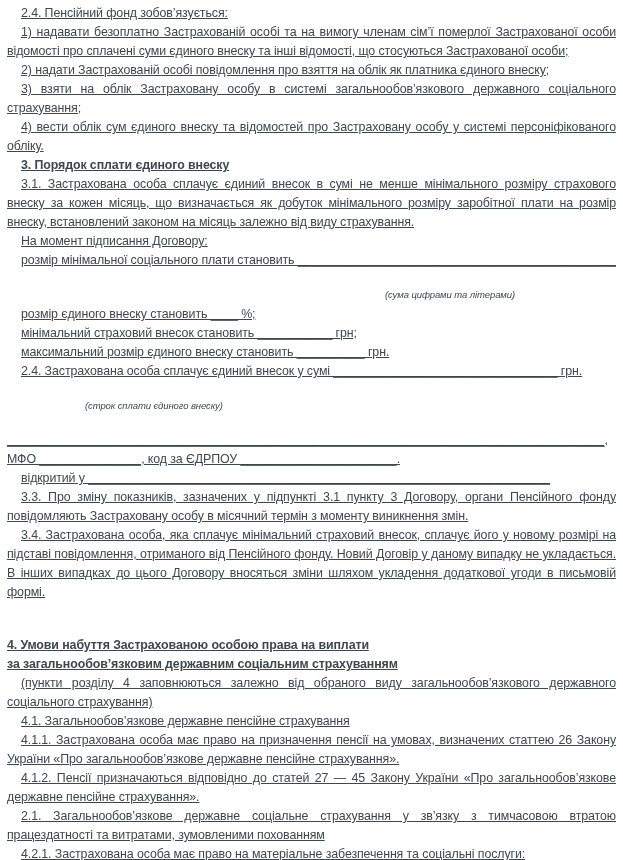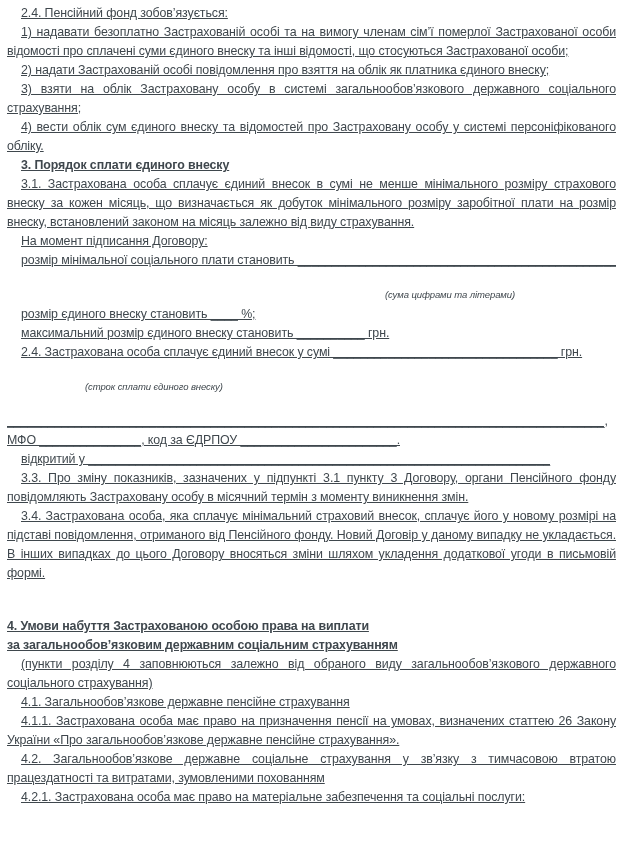--- a/index.html
+++ b/index.html
@@ -59,30 +59,32 @@
     <p class="para indent">1) надавати безоплатно Застрахованій особі та на вимогу членам сім’ї померлої Застрахованої особи відомості про сплачені суми єдиного внеску та інші відомості, що стосуються Застрахованої особи;</p>
     <p class="para indent">2) надати Застрахованій особі повідомлення про взяття на облік як платника єдиного внеску;</p>
     <p class="para indent">3) взяти на облік Застраховану особу в системі загальнообов’язкового державного соціального страхування;</p>
     <p class="para indent">4) вести облік сум єдиного внеску та відомостей про Застраховану особу у системі персоніфікованого обліку.</p>
     <p class="para indent bold">3. Порядок сплати єдиного внеску</p>
     <p class="para indent">3.1. Застрахована особа сплачує єдиний внесок в сумі не менше мінімального розміру страхового внеску за кожен місяць, що визначається як добуток мінімального розміру заробітної плати на розмір внеску, встановлений законом на місяць залежно від виду страхування.</p>
     <p class="para indent">На момент підписання Договору:</p>
     <p class="para fill indent">розмір мінімальної соціального плати становить _______________________________________________;</p>
     <div class="caption cap-right">(сума цифрами та літерами)</div>
     <p class="para fill indent">розмір єдиного внеску становить ____ %;</p>
+    <p class="para fill indent">мінімальний страховий внесок становить ___________ грн;</p>
     <p class="para fill indent">максимальний розмір єдиного внеску становить __________ грн.</p>
     <p class="para fill indent">2.4. Застрахована особа сплачує єдиний внесок у сумі _________________________________ грн.</p>
     <div class="caption cap-left">(строк сплати єдиного внеску)</div>
     <div class="gap-sm"></div>
     <p class="para fill">________________________________________________________________________________________,</p>
     <p class="para fill">МФО _______________, код за ЄДРПОУ _______________________.</p>
     <p class="para fill indent">відкритий у ____________________________________________________________________</p>
     <p class="para indent">3.3. Про зміну показників, зазначених у підпункті 3.1 пункту 3 Договору, органи Пенсійного фонду повідомляють Застраховану особу в місячний термін з моменту виникнення змін.</p>
     <p class="para indent">3.4. Застрахована особа, яка сплачує мінімальний страховий внесок, сплачує його у новому розмірі на підставі повідомлення, отриманого від Пенсійного фонду. Новий Договір у даному випадку не укладається. В інших випадках до цього Договору вносяться зміни шляхом укладення додаткової угоди в письмовій формі.</p>
     <div class="gap-lg"></div>
     <p class="para center">4. Умови набуття Застрахованою особою права на виплати</p>
     <p class="para center">за загальнообов’язковим державним соціальним страхуванням</p>
     <p class="para indent">(пункти розділу 4 заповнюються залежно від обраного виду загальнообов’язкового державного соціального страхування)</p>
     <p class="para indent">4.1. Загальнообов’язкове державне пенсійне страхування</p>
     <p class="para indent">4.1.1. Застрахована особа має право на призначення пенсії на умовах, визначених статтею 26 Закону України «Про загальнообов’язкове державне пенсійне страхування».</p>
-    <p class="para indent">4.2. Загальнообов’язкове державне соціальне страхування у зв’язку з тимчасовою втратою працездатності та витратами, зумовленими похованням</p>
+    <p class="para indent">4.1.2. Пенсії призначаються відповідно до статей 27 — 45 Закону України «Про загальнообов’язкове державне пенсійне страхування».</p>
+    <p class="para indent">2.1. Загальнообов’язкове державне соціальне страхування у зв’язку з тимчасовою втратою працездатності та витратами, зумовленими похованням</p>
     <p class="para indent">4.2.1. Застрахована особа має право на матеріальне забезпечення та соціальні послуги:</p>
   </div>
 
 </body></html>

